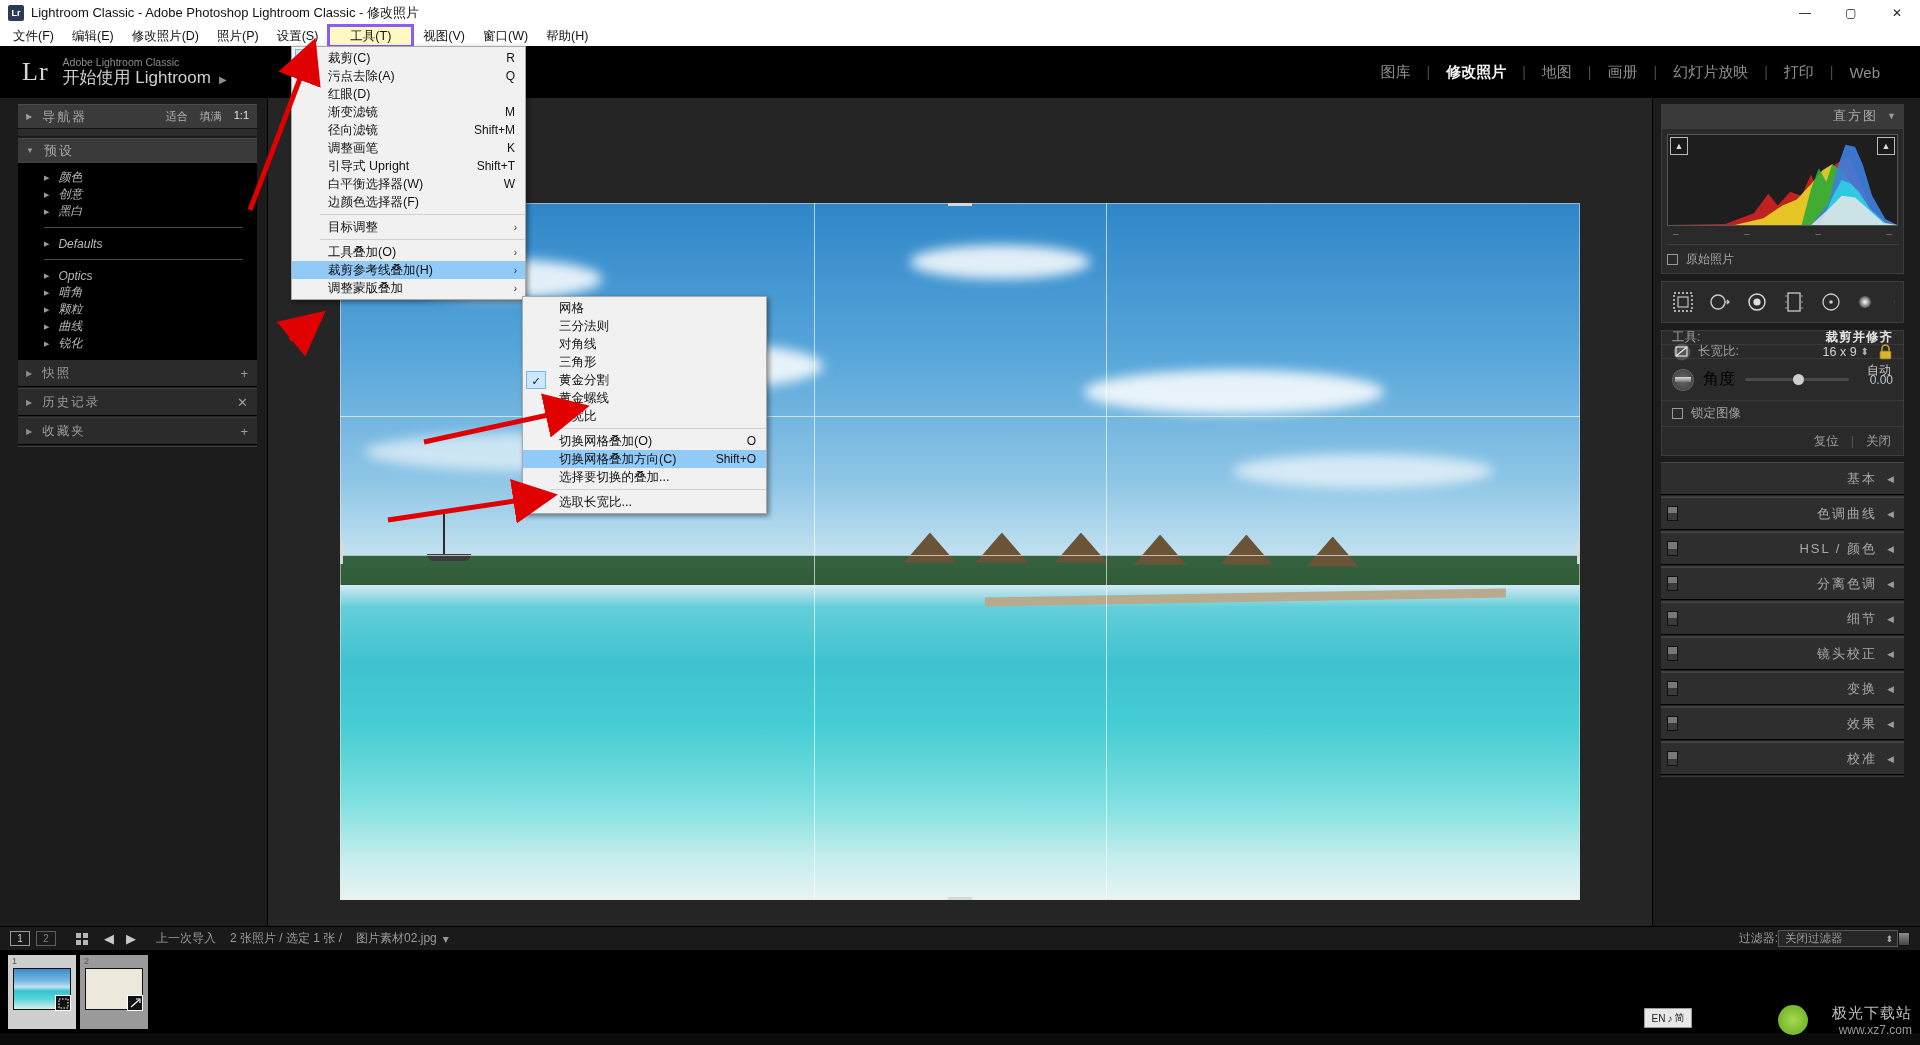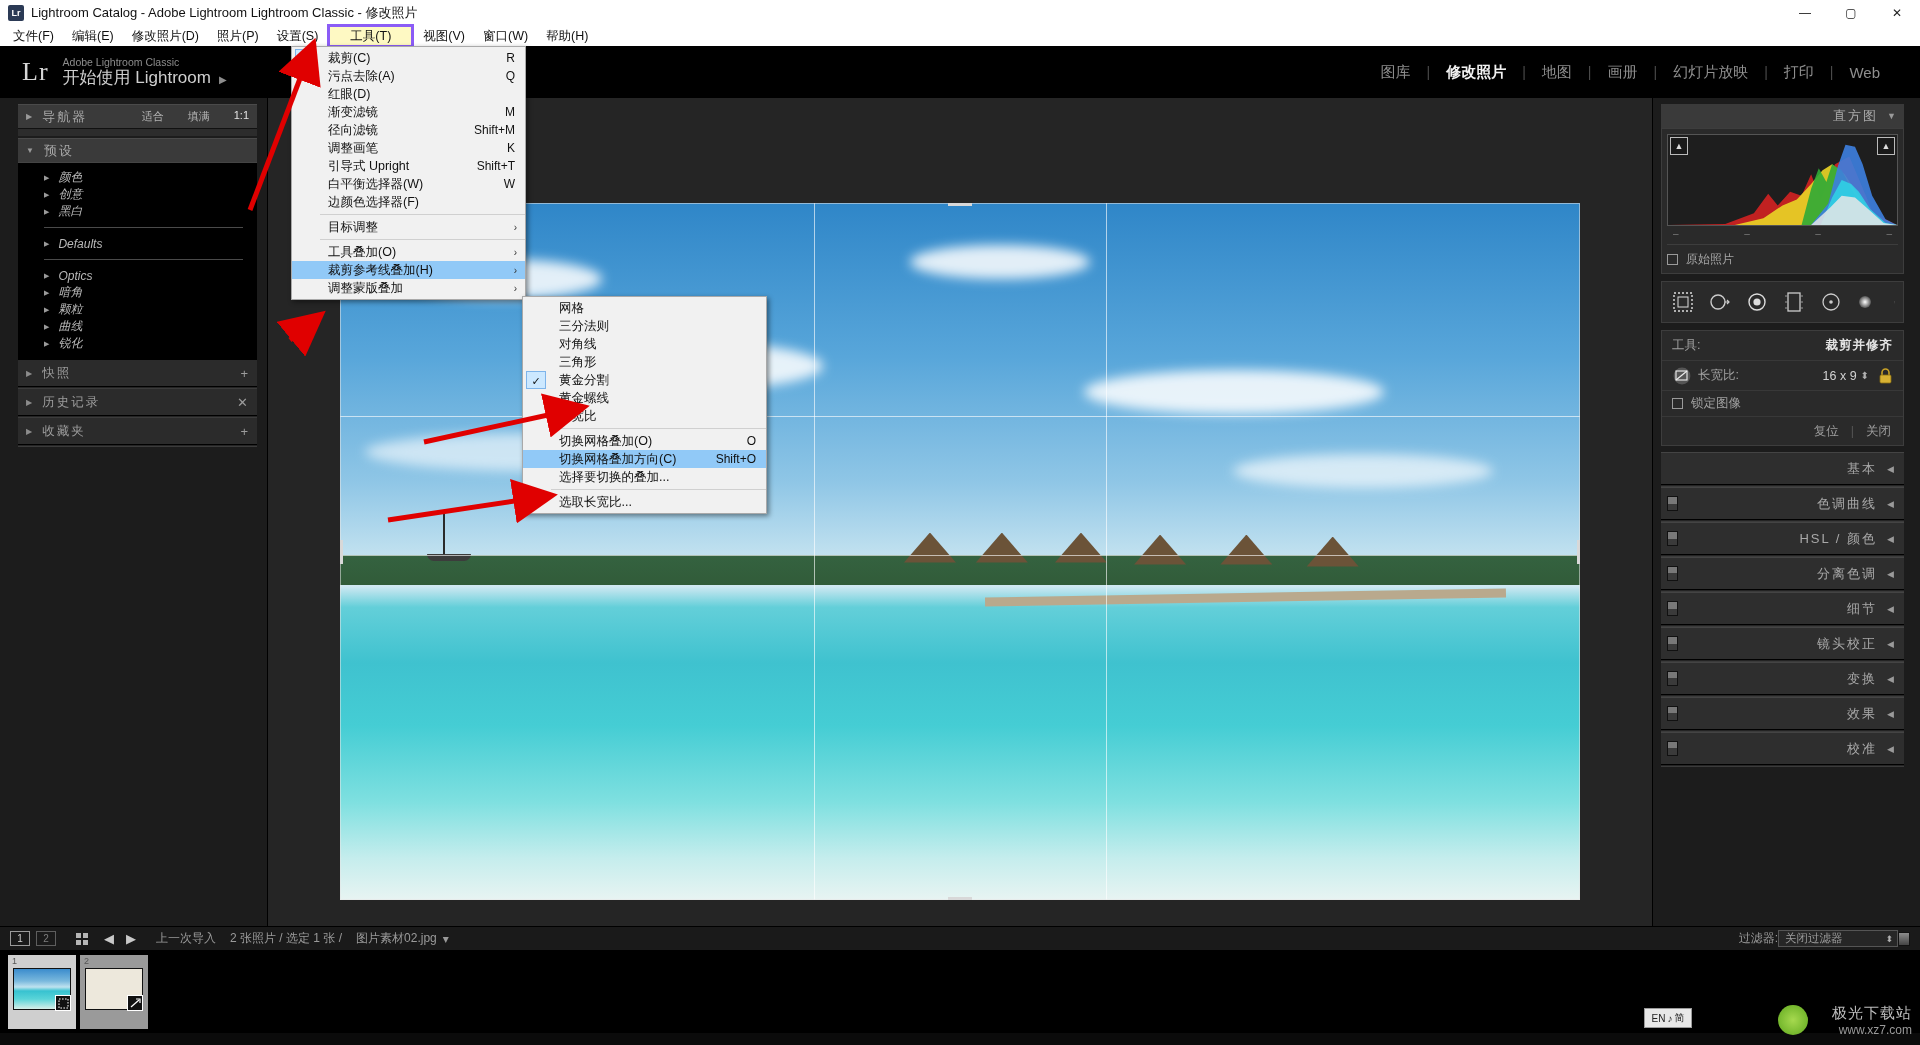--- a/index.html
+++ b/index.html
@@ -41,21 +41,21 @@
   .mdiv{color:#4a4a4a;font-size:14px;}
 
   
   .leftpanel{position:absolute;left:0;top:52px;bottom:0;width:268px;background:#1c1c1c;
              border-right:1px solid #000;}
   .lp-inner{margin:6px 10px 0 18px;}
   .panelhdr{height:24px;display:flex;align-items:center;background:#3a3a3a;padding:0 8px;
             border-top:1px solid #4a4a4a;position:relative;}
   .panelhdr .tri{font-size:8px;color:#9a9a9a;margin-right:10px;}
   .panelhdr .ttl{font-size:13px;color:#a8a8a8;letter-spacing:2px;}
-  .navright{position:absolute;right:8px;display:flex;gap:24px;font-size:11px;color:#b4b4b4;}
+  .navright{position:absolute;right:8px;display:flex;gap:12px;font-size:11px;color:#b4b4b4;}
   .navright .on{color:#e3e3e3;}
   .navbox{height:8px;background:#2c2c2c;border-top:1px solid #111;}
   .presetbody{background:#000000;padding:6px 0 8px 0;border-top:1px solid #444;font-style:italic;}
   .prow{height:17px;display:flex;align-items:center;padding-left:26px;font-size:12px;color:#b9b9b9;}
   .prow .tri{font-size:7px;color:#9a9a9a;margin-right:9px;}
   .psep{height:1px;background:#4a4a4a;margin:7px 14px 7px 26px;}
   .thinsep{height:3px;background:#242424;border-top:1px solid #000;border-bottom:1px solid #3b3b3b;}
   .smallhdr{height:26px;display:flex;align-items:center;background:#2b2b2b;padding:0 8px;position:relative;}
   .smallhdr .tri{font-size:8px;color:#8c8c8c;margin-right:10px;}
   .smallhdr .ttl{font-size:12.5px;color:#9c9c9c;letter-spacing:2px;}
@@ -80,21 +80,21 @@
   .hticks span{color:#7a7a7a;font-size:10px;}
   .origrow{display:flex;align-items:center;gap:8px;border-top:1px solid #3d3d3d;margin-top:5px;padding-top:6px;}
   .chk{width:11px;height:11px;border:1px solid #9a9a9a;background:#2a2a2a;}
   .origrow span{font-size:12px;color:#a5a5a5;}
   .toolstrip{background:#2a2a2a;border:1px solid #3d3d3d;margin-top:7px;height:42px;
              display:flex;align-items:center;padding:0 8px;gap:11px;}
   .ticon{width:26px;height:26px;display:flex;align-items:center;justify-content:center;}
   .ticon svg{display:block;}
   .slid{flex:1;height:3px;background:linear-gradient(#4f4f4f,#2a2a2a);border-radius:2px;margin-left:2px;}
   .croppanel{background:#2a2a2a;border:1px solid #3d3d3d;margin-top:7px;}
-  .crow{display:flex;align-items:center;height:30px;padding:0 10px;border-bottom:1px solid #383838;}
+  .crow{display:flex;align-items:center;height:14px;padding:0 10px;border-bottom:1px solid #383838;}
   .crow .lbl{font-size:12.5px;color:#a0a0a0;}
   .crow .val{margin-left:auto;font-size:12.5px;color:#d2d2d2;}
   .crow .valb{margin-left:auto;font-size:12.5px;color:#e4e4e4;font-weight:bold;letter-spacing:1px;}
   .lockic{width:15px;height:17px;margin-left:9px;}
   .autobtn{font-size:12px;color:#c9c9c9;}
   .anglerow{height:42px;display:flex;align-items:center;padding:0 10px;border-bottom:1px solid #383838;position:relative;}
   .dial{width:22px;height:22px;border-radius:50%;background:radial-gradient(#6a6a6a,#3a3a3a);border:1px dotted #777;
         display:flex;align-items:center;justify-content:center;}
   .dial i{display:block;width:16px;height:5px;background:linear-gradient(#ddd,#777);}
   .track{flex:1;height:3px;background:#4a4a4a;border-radius:2px;margin:0 10px;position:relative;}
@@ -192,21 +192,21 @@
   
   .ann{position:absolute;z-index:95;pointer-events:none;}
 </style>
 </head>
 <body>
 
 <div class="app">
 
   <div class="titlebar">
     <div class="tb-icon">Lr</div>
-    <div class="tb-title">Lightroom Catalog - Adobe Lightroom Lightroom Classic - 修改照片</div>
+    <div class="tb-title">Lightroom Classic - Adobe Photoshop Lightroom Classic - 修改照片</div>
     <div class="tb-win">
       <div class="tb-btn">—</div>
       <div class="tb-btn">▢</div>
       <div class="tb-btn close">✕</div>
     </div>
   </div>
 
   <div class="menubar">
     <div class="menuitem">文件(F)</div>
     <div class="menuitem">编辑(E)</div>
@@ -470,20 +470,31 @@
             <span class="lbl">长宽比:</span>
             <span class="val">16 x 9</span>
             <span class="ud" style="font-size:10px;color:#b0b0b0;margin-left:4px;">⬍</span>
             <span class="lockic">
               <svg width="15" height="17" viewBox="0 0 15 17">
                   <path d="M4,8 V5.5 a3.5,3.5 0 0 1 7,0 V8" fill="none" stroke="#c9a227" stroke-width="1.6"></path>
                   <rect x="2" y="8" width="11" height="8" rx="1.2" fill="#d8b233" stroke="#8a6f13" stroke-width=".8"></rect>
                 </svg>
             </span>
           </div>
+          <div class="anglerow">
+            <span class="dial">
+                <i></i>
+              </span>
+            <span class="lbl" style="margin-left:9px;">角度</span>
+            <span class="track">
+                <span class="knob"></span>
+              </span>
+            <span class="numv">0.00</span>
+            <span class="autobtn" style="position:absolute;right:12px;top:3px;">自动</span>
+          </div>
           <div class="lockimg">
             <span class="chk"></span>
             <span>锁定图像</span>
           </div>
           <div class="resetrow">
             <span>复位</span>
             <span class="bar">|</span>
             <span>关闭</span>
           </div>
         </div>

